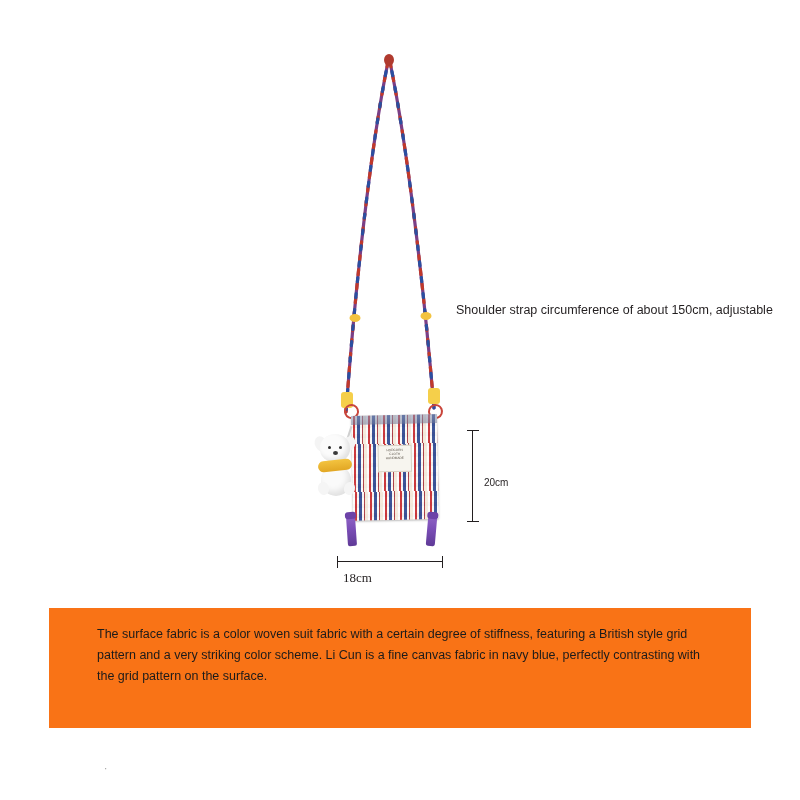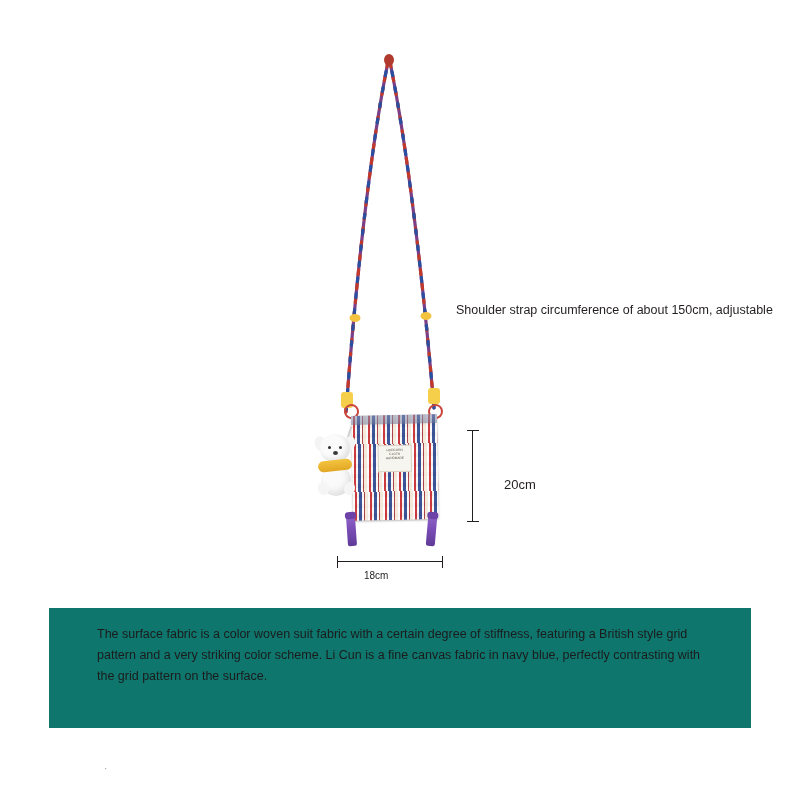--- a/index.html
+++ b/index.html
@@ -194,56 +194,57 @@
     position: absolute; left: 5px; top: 0;
     width: 1.4px; height: 92px; background: #231f20;
   }
   .vdim .cap {
     position: absolute; left: 0; width: 12px; height: 1.4px; background: #231f20;
   }
   .vdim .cap.top { top: 0; }
   .vdim .cap.bot { bottom: 0; }
   .vdim-label {
     position: absolute;
-    left: 504px;
+    left: 484px;
     top: 477px;
-    font-size: 13px;
+    font-size: 10px;
   }
 
   .hdim {
     position: absolute;
     left: 337px;
     top: 556px;
     width: 106px;
     height: 12px;
   }
   .hdim .line {
     position: absolute; left: 0; top: 5px;
     width: 106px; height: 1.4px; background: #231f20;
   }
   .hdim .cap {
     position: absolute; top: 0; width: 1.4px; height: 12px; background: #231f20;
   }
   .hdim .cap.left { left: 0; }
   .hdim .cap.right { right: 0; }
   .hdim-label {
     position: absolute;
-    left: 364px;
+    left: 343px;
     top: 570px;
-    font-size: 10px;
+    font-size: 13px;
+    font-family: Liberation Serif, serif;
   }
 
   
   .desc-panel {
     position: absolute;
     left: 49px;
     top: 608px;
     width: 702px;
     height: 120px;
-    background: #0f766e;
+    background: #f97316;
     box-sizing: border-box;
     padding: 16px 48px 0 48px;
   }
   .desc-panel p {
     margin: 0;
     font-size: 12.5px;
     line-height: 21px;
     color: #1b1b1b;
   }
 

